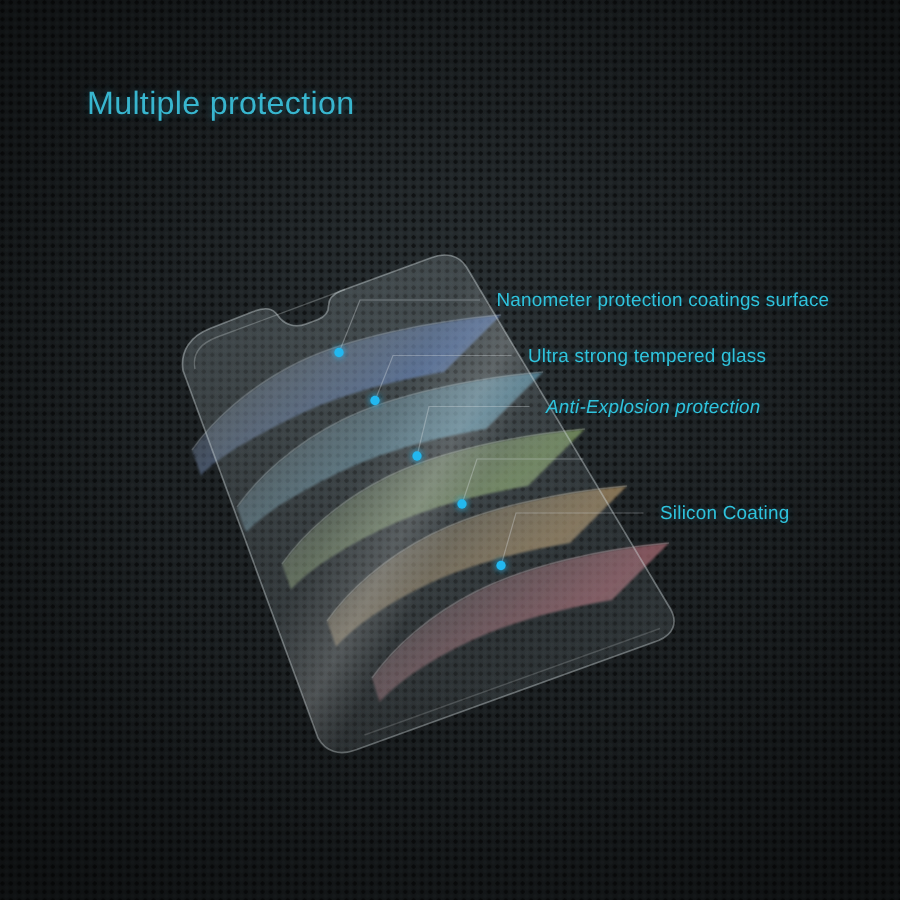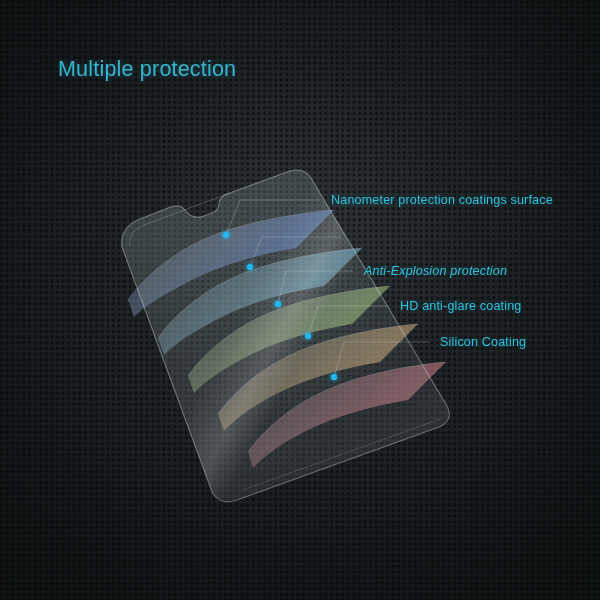--- a/index.html
+++ b/index.html
@@ -188,17 +188,17 @@
       <circle cx="308" cy="336" r="3.1" fill="#22b8f0"></circle>
       <circle cx="334" cy="377" r="3.1" fill="#22b8f0"></circle>
     </g>
   </svg>
 
   <div id="vignette"></div>
 
   <div id="title">Multiple protection</div>
 
   <div class="lbl" style="left:331px;top:200px;">Nanometer protection coatings surface</div>
+  <div class="lbl" style="left:352px;top:237px;">Ultra strong tempered glass</div>
   <div class="lbl" style="left:364px;top:271px;font-style:italic;">Anti-Explosion protection</div>
-  <div class="lbl" style="left:400px;top:306px;">HD anti-glare coating</div>
   <div class="lbl" style="left:440px;top:342px;">Silicon Coating</div>
 
 </div>
 
 </body></html>

